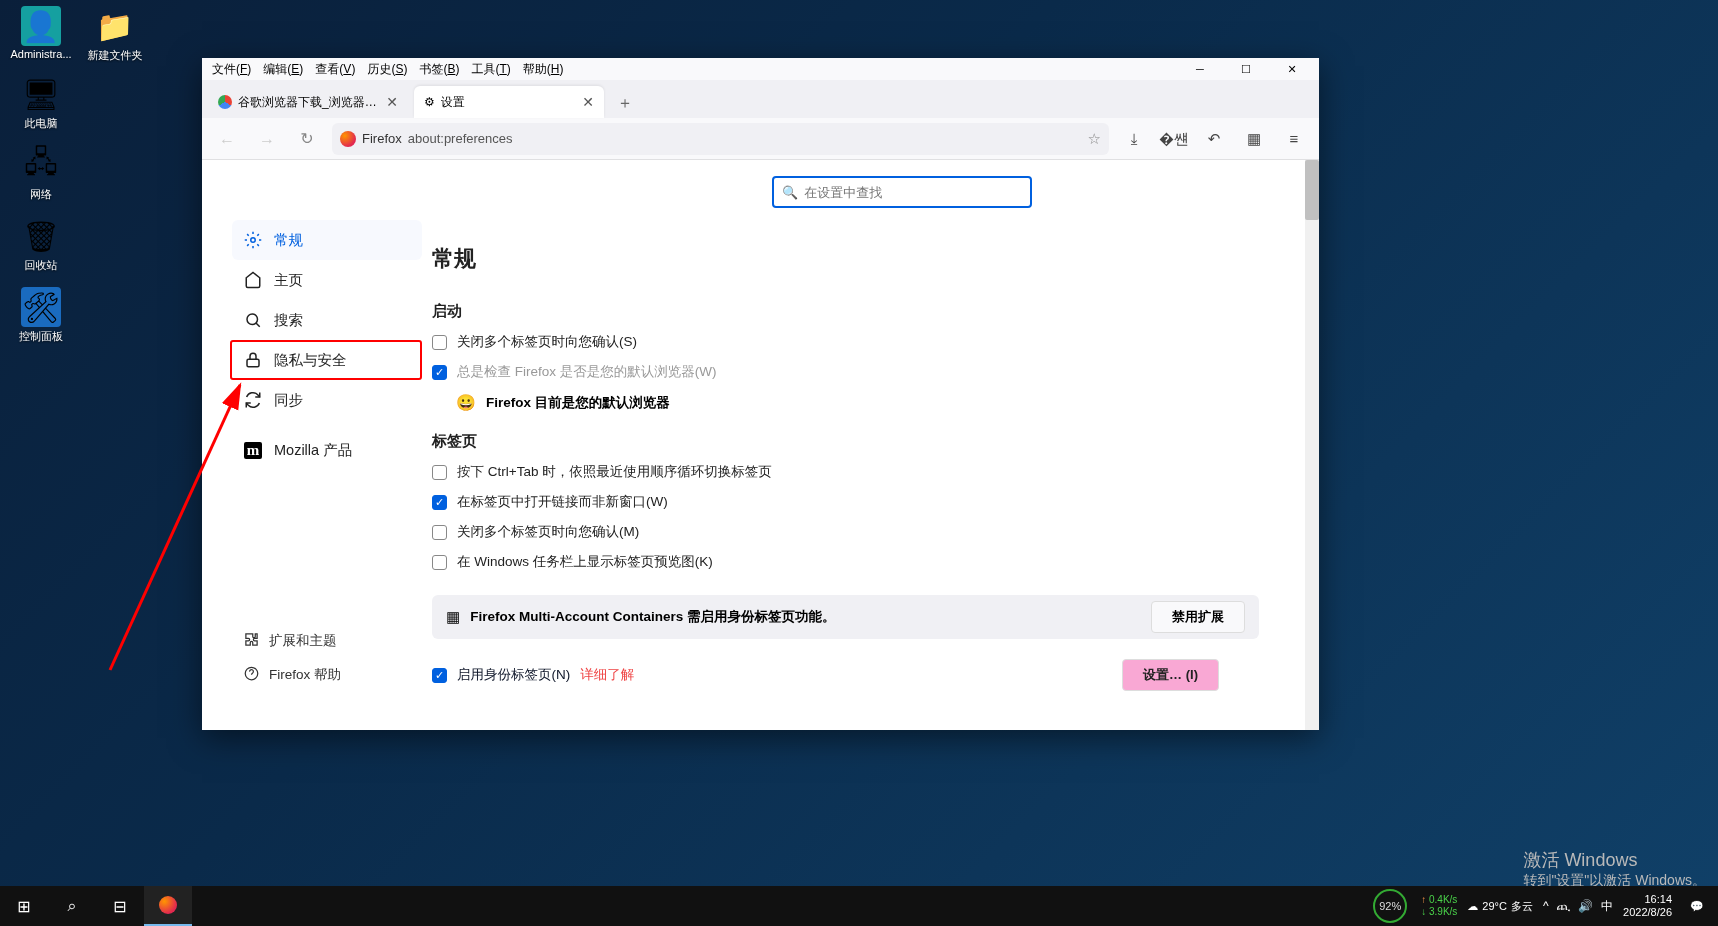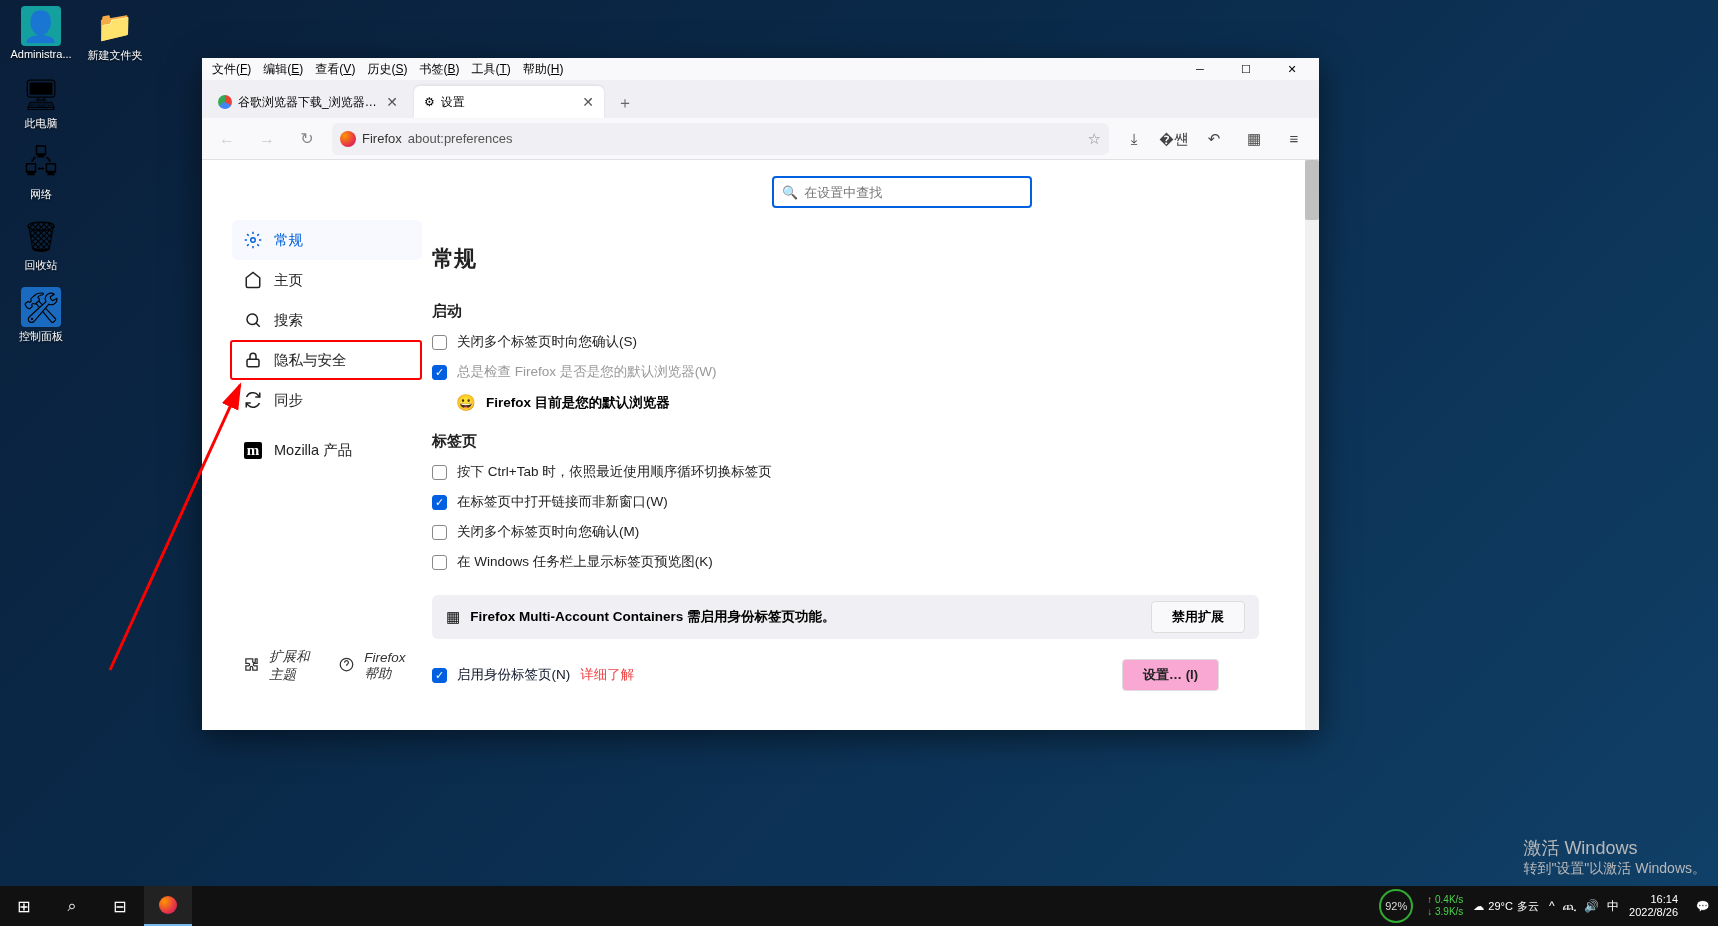--- a/index.html
+++ b/index.html
@@ -41,21 +41,21 @@
 
 
 .prefs { flex: 1; display: flex; overflow: hidden; position: relative; }
 .prefs .scroll { position: absolute; right: 0; top: 0; bottom: 0; width: 14px; background: #f0f0f0; }
 .prefs .scroll .thumb { position: absolute; top: 0; width: 100%; height: 60px; background: #c0c0c0; border-radius: 2px; }
 .prefs-side { width: 220px; padding: 60px 0 0 30px; display: flex; flex-direction: column; gap: 4px; }
 .cat { display: flex; align-items: center; gap: 12px; height: 40px; padding: 0 12px; border-radius: 6px; cursor: pointer; font-size: 14.5px; color: #222; }
 .cat.selected { color: #0060df; background: #e8eefb55; }
 .cat .cico { width: 18px; height: 18px; display: flex; align-items: center; justify-content: center; }
 .cat-hl { border: 2.5px solid #ff0000; border-radius: 3px; margin-left: -2px; padding-left: 12px !important; }
-.sidebottom { margin-top: auto; margin-bottom: 40px; display: flex; flex-direction: row; gap: 4px; font-style: italic; }
+.sidebottom { margin-top: auto; margin-bottom: 40px; display: flex; flex-direction: column; gap: 4px; }
 .sidebottom .sl { display: flex; align-items: center; gap: 10px; padding: 6px 12px; font-size: 13.5px; color: #333; cursor: pointer; }
 
 .prefs-main { flex: 1; padding: 16px 60px 0 10px; overflow: hidden; }
 .searchbox { width: 260px; height: 32px; border: 2px solid #0060df; border-radius: 4px; display: flex; align-items: center; padding: 0 8px; gap: 6px; margin-left: 340px; margin-bottom: 36px; }
 .searchbox .si { color: #888; font-size: 13px; }
 .searchbox input { border: none; outline: none; font-size: 13px; flex: 1; color: #888; background: transparent; }
 
 .prefs-main h1 { font-size: 22px; font-weight: 600; margin-bottom: 28px; color: #222; }
 .prefs-main h2 { font-size: 15px; font-weight: 700; margin-bottom: 12px; margin-top: 18px; color: #222; }
 .chkrow { display: flex; align-items: center; gap: 10px; margin-bottom: 12px; font-size: 13.5px; color: #222; }
@@ -71,31 +71,31 @@
 .cut .btn { margin-left: auto; padding: 6px 20px; background: #f9a8d4; border: 1px solid #ddd; border-radius: 4px; font-size: 13px; cursor: pointer; font-weight: 600; margin-right: 40px;}
 
 
 .arrow { position: absolute; pointer-events: none; z-index: 50; }
 
 
 .taskbar { position: absolute; bottom: 0; left: 0; right: 0; height: 40px; background: #111; display: flex; align-items: center; }
 .tbL { display: flex; align-items: center; height: 100%; }
 .tbL .tbi { width: 48px; height: 40px; display: flex; align-items: center; justify-content: center; color: #fff; cursor: pointer; font-size: 16px; }
 .tbL .tbi.active { border-bottom: 2px solid #76b9ed; background: #222; }
-.tbR { margin-left: auto; display: flex; align-items: center; gap: 10px; color: #fff; font-size: 11px; height: 100%; }
+.tbR { margin-left: auto; display: flex; align-items: center; gap: 10px; padding-right: 6px; color: #fff; font-size: 11px; height: 100%; }
 .gauge { width: 34px; height: 34px; border: 2px solid #3a3; border-radius: 50%; display: flex; align-items: center; justify-content: center; font-size: 11px; color: #ddd; margin-right: 4px; }
 .netspeed { display: flex; flex-direction: column; font-size: 10px; line-height: 12px; color: #ccc; }
 .netspeed span:first-child { color: #ff9b4a; }
 .netspeed span:last-child { color: #4ad24a; }
 .weather { display: flex; align-items: center; gap: 4px; }
 .clock { display: flex; flex-direction: column; align-items: flex-end; line-height: 13px; }
 .tray { display: flex; align-items: center; gap: 8px; font-size: 12px; }
 
 
-.wm { position: absolute; right: 12px; bottom: 48px; color: #b9b9b9; font-size: 14px; text-align: left; line-height: 20px; }
+.wm { position: absolute; right: 12px; bottom: 36px; color: #b9b9b9; font-size: 14px; text-align: left; line-height: 20px; }
 .wm .t { font-size: 18px; }
 .ic-moz { font-weight: 900; font-family: Georgia,serif; font-size: 15px; background: #000; color: #fff; padding: 0 3px; border-radius: 2px; }
 </style>
 </head>
 <body>
 
 <div class="desktop">
   <div class="desktop-icons" id="di1">
       <div class="di">
         <div class="ico" style="background:#15a0a0;border-radius:4px">👤</div>

